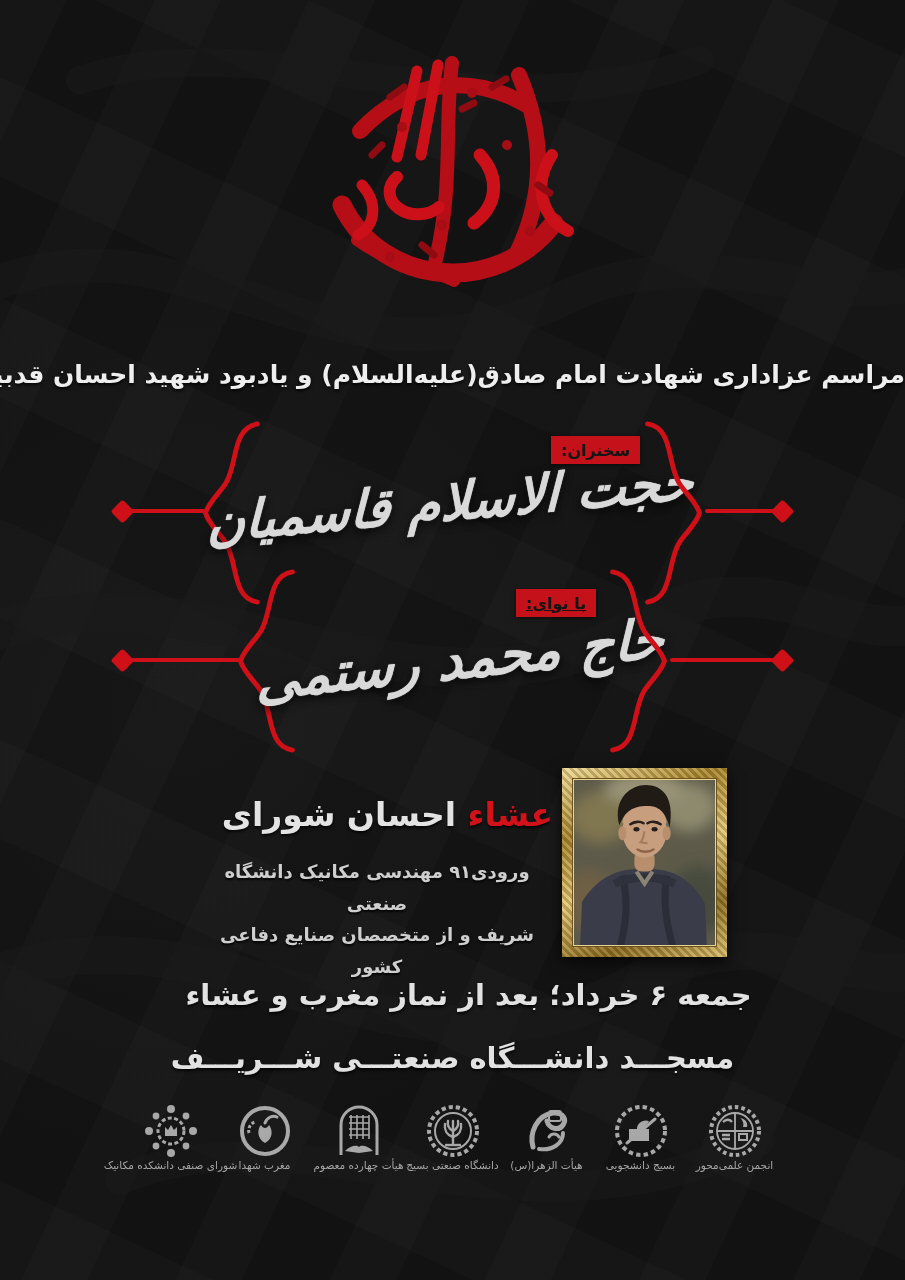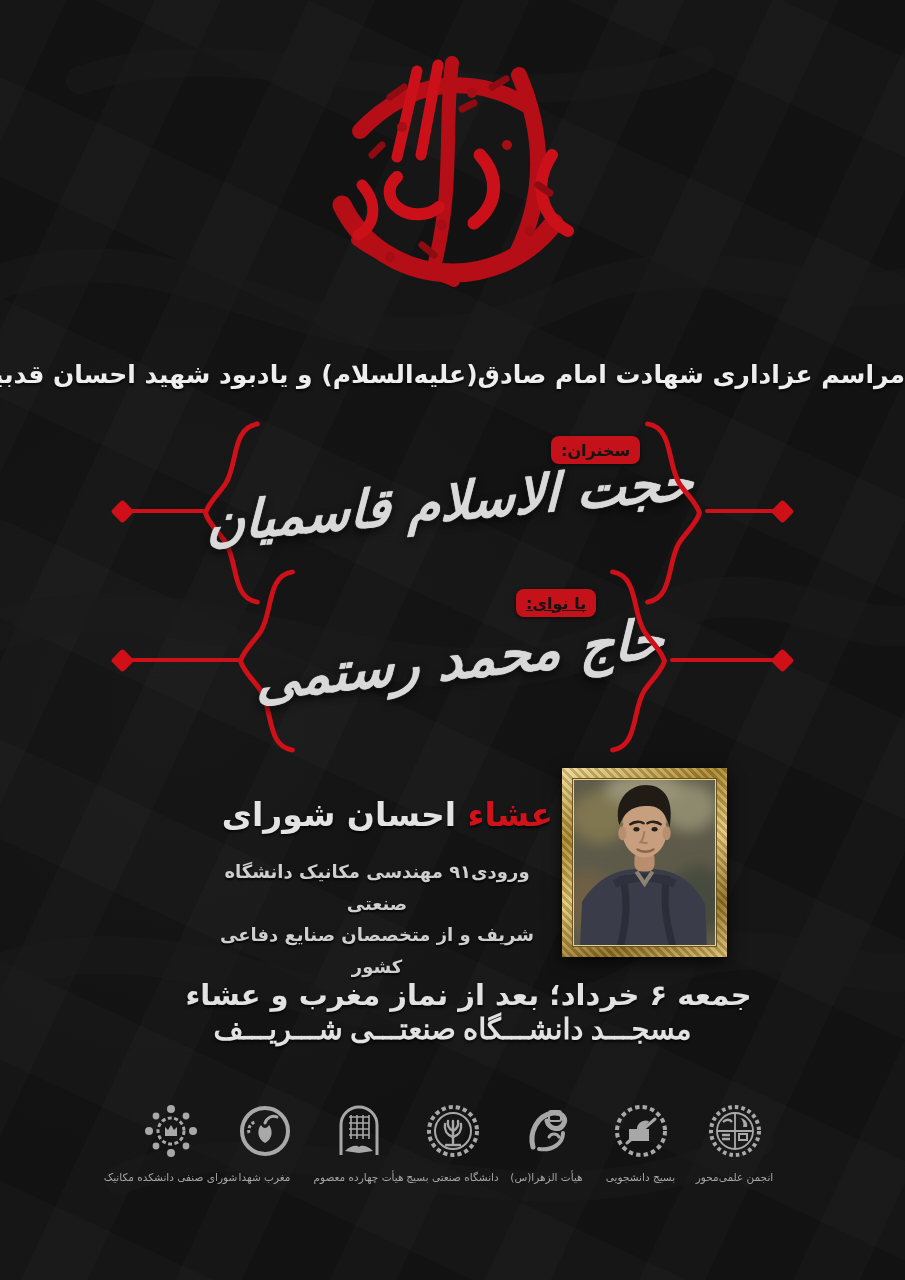--- a/index.html
+++ b/index.html
@@ -23,21 +23,21 @@
 
   .title{
     position:absolute;top:360px;left:0;width:100%;
     text-align:center;direction:rtl;
     color:#eeeeee;font-size:25px;font-weight:bold;letter-spacing:-0.5px;
     text-shadow:0 2px 3px rgba(0,0,0,.8);
     white-space:nowrap;
   }
 
   .badge{
-    position:absolute;height:28px;padding:0 10px;border-radius:8px;
+    position:absolute;height:28px;padding:0 10px;border-radius:0;
     background:#c4111a;color:#151515;font-weight:bold;font-size:16px;
     display:flex;align-items:center;justify-content:center;direction:rtl;
     box-shadow:0 1px 4px rgba(0,0,0,.6);
   }
   .badge-speaker{left:551px;top:436px;}
   .badge-vocalist{left:516px;top:589px;text-decoration:underline;}
 
   .calli-name{
     position:absolute;direction:rtl;text-align:center;
     color:#d9d9d9;font-style:italic;font-weight:bold;
@@ -77,30 +77,30 @@
     outline:1px solid #6b521c;background:#444;overflow:hidden;
   }
   .photo-inner svg{display:block;width:100%;height:100%;}
 
   .schedule{
     position:absolute;top:978px;left:0;width:100%;text-align:center;direction:rtl;
     color:#e2e2e2;font-weight:bold;
     text-shadow:0 2px 3px rgba(0,0,0,.8);
   }
   .schedule .line1{font-size:29px;letter-spacing:0px;padding-left:32px;}
-  .schedule .line2{font-size:29px;margin-top:0;letter-spacing:1px;font-family:Liberation Serif, serif;}
+  .schedule .line2{font-size:29px;margin-top:29px;letter-spacing:1px;}
 
   .footer{
     position:absolute;top:1103px;left:0;width:100%;
     display:flex;justify-content:center;align-items:flex-start;gap:16px;
   }
   .logo-item{width:78px;display:flex;flex-direction:column;align-items:center;}
   .logo-glyph{width:56px;height:56px;opacity:.85;}
   .logo-caption{
-    margin-top:12px;color:#a6a6a6;font-size:10.5px;direction:rtl;
+    color:#a6a6a6;font-size:10.5px;direction:rtl;
     white-space:nowrap;text-align:center;
   }
 </style>
 </head>
 <body>
 
 <div class="poster">
 
   <svg class="texture-svg" viewBox="0 0 905 1280" aria-hidden="true">
     <g fill="none" stroke="#1b1b1b" stroke-linecap="round">

